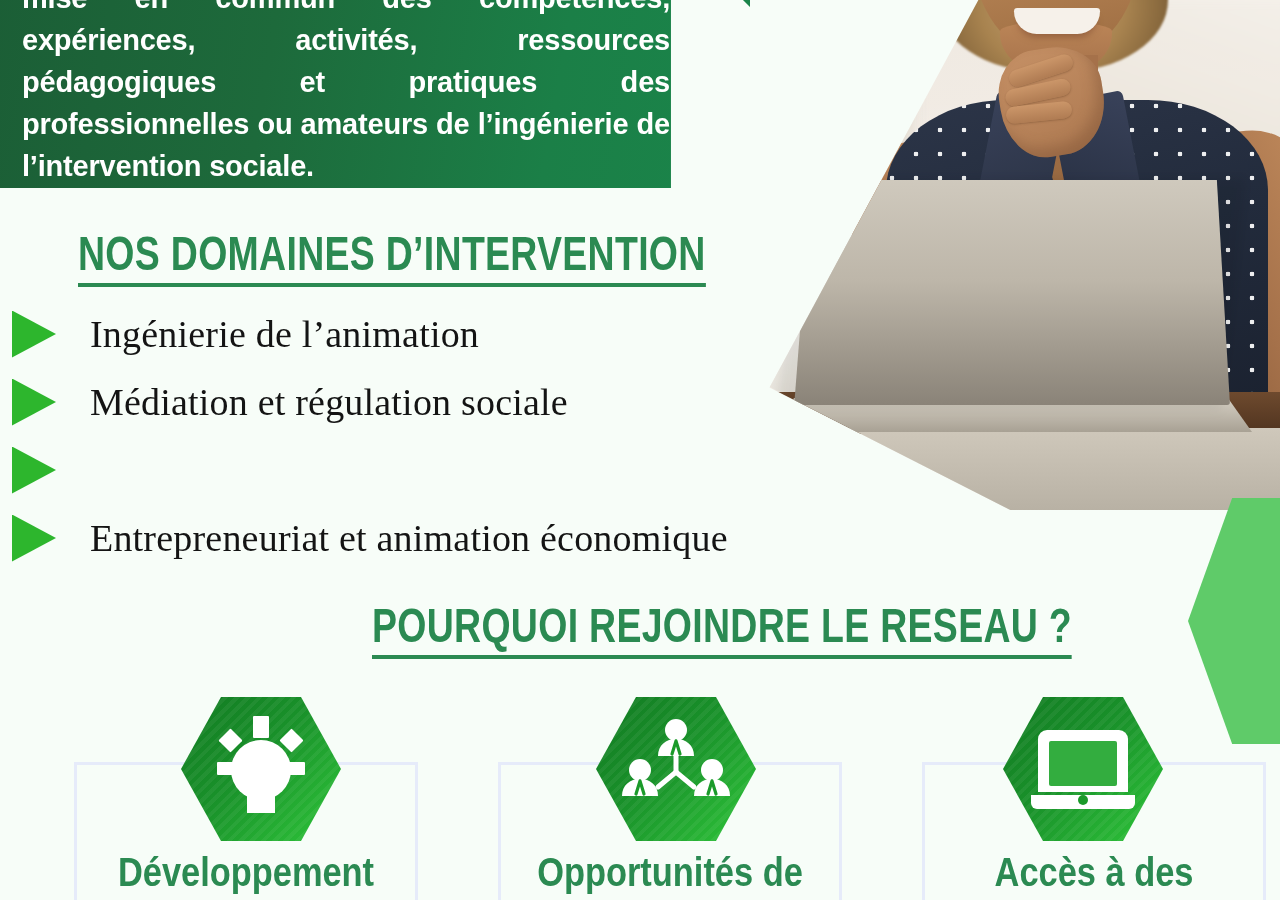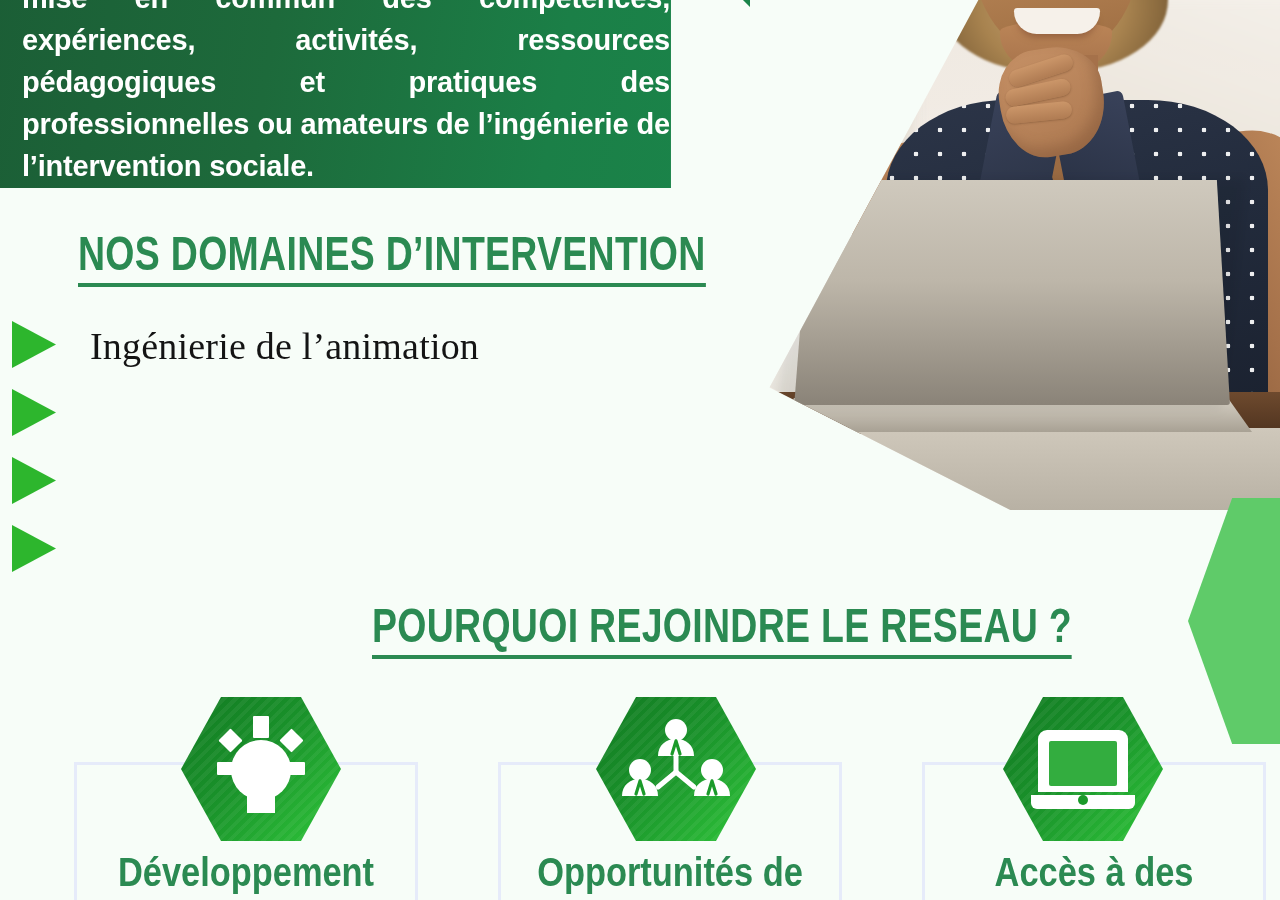--- a/index.html
+++ b/index.html
@@ -268,21 +268,21 @@
   .bullets {
     position: absolute;
     left: 0;
     top: 300px;
     margin: 0;
     padding: 0;
     list-style: none;
   }
   .bullet-row {
     display: flex;
-    align-items: flex-end;
+    align-items: center;
     height: 68px;
   }
   .bullet-arrow {
     width: 44px;
     height: 47px;
     margin-left: 12px;
     margin-right: 34px;
     flex: 0 0 auto;
     background: #2db62d;
     clip-path: polygon(0% 0%, 100% 50%, 0% 100%);
@@ -388,26 +388,28 @@
 
   <h2 id="head-domaines" class="sec-head">NOS DOMAINES D’INTERVENTION</h2>
 
   <ul class="bullets">
     <li class="bullet-row">
       <span class="bullet-arrow"></span>
       <span class="bullet-label">Ingénierie de l’animation</span>
     </li>
     <li class="bullet-row">
       <span class="bullet-arrow"></span>
+      <span class="bullet-label">Médiation et régulation sociale</span>
     </li>
     <li class="bullet-row">
       <span class="bullet-arrow"></span>
     </li>
     <li class="bullet-row">
       <span class="bullet-arrow"></span>
+      <span class="bullet-label">Entrepreneuriat et animation économique</span>
     </li>
   </ul>
 
   <h2 id="head-pourquoi" class="sec-head">POURQUOI REJOINDRE LE RESEAU ?</h2>
 
   <div class="cards">
 
     <div id="card-0" class="card">
       <p class="card-title">Développement</p>
     </div>

